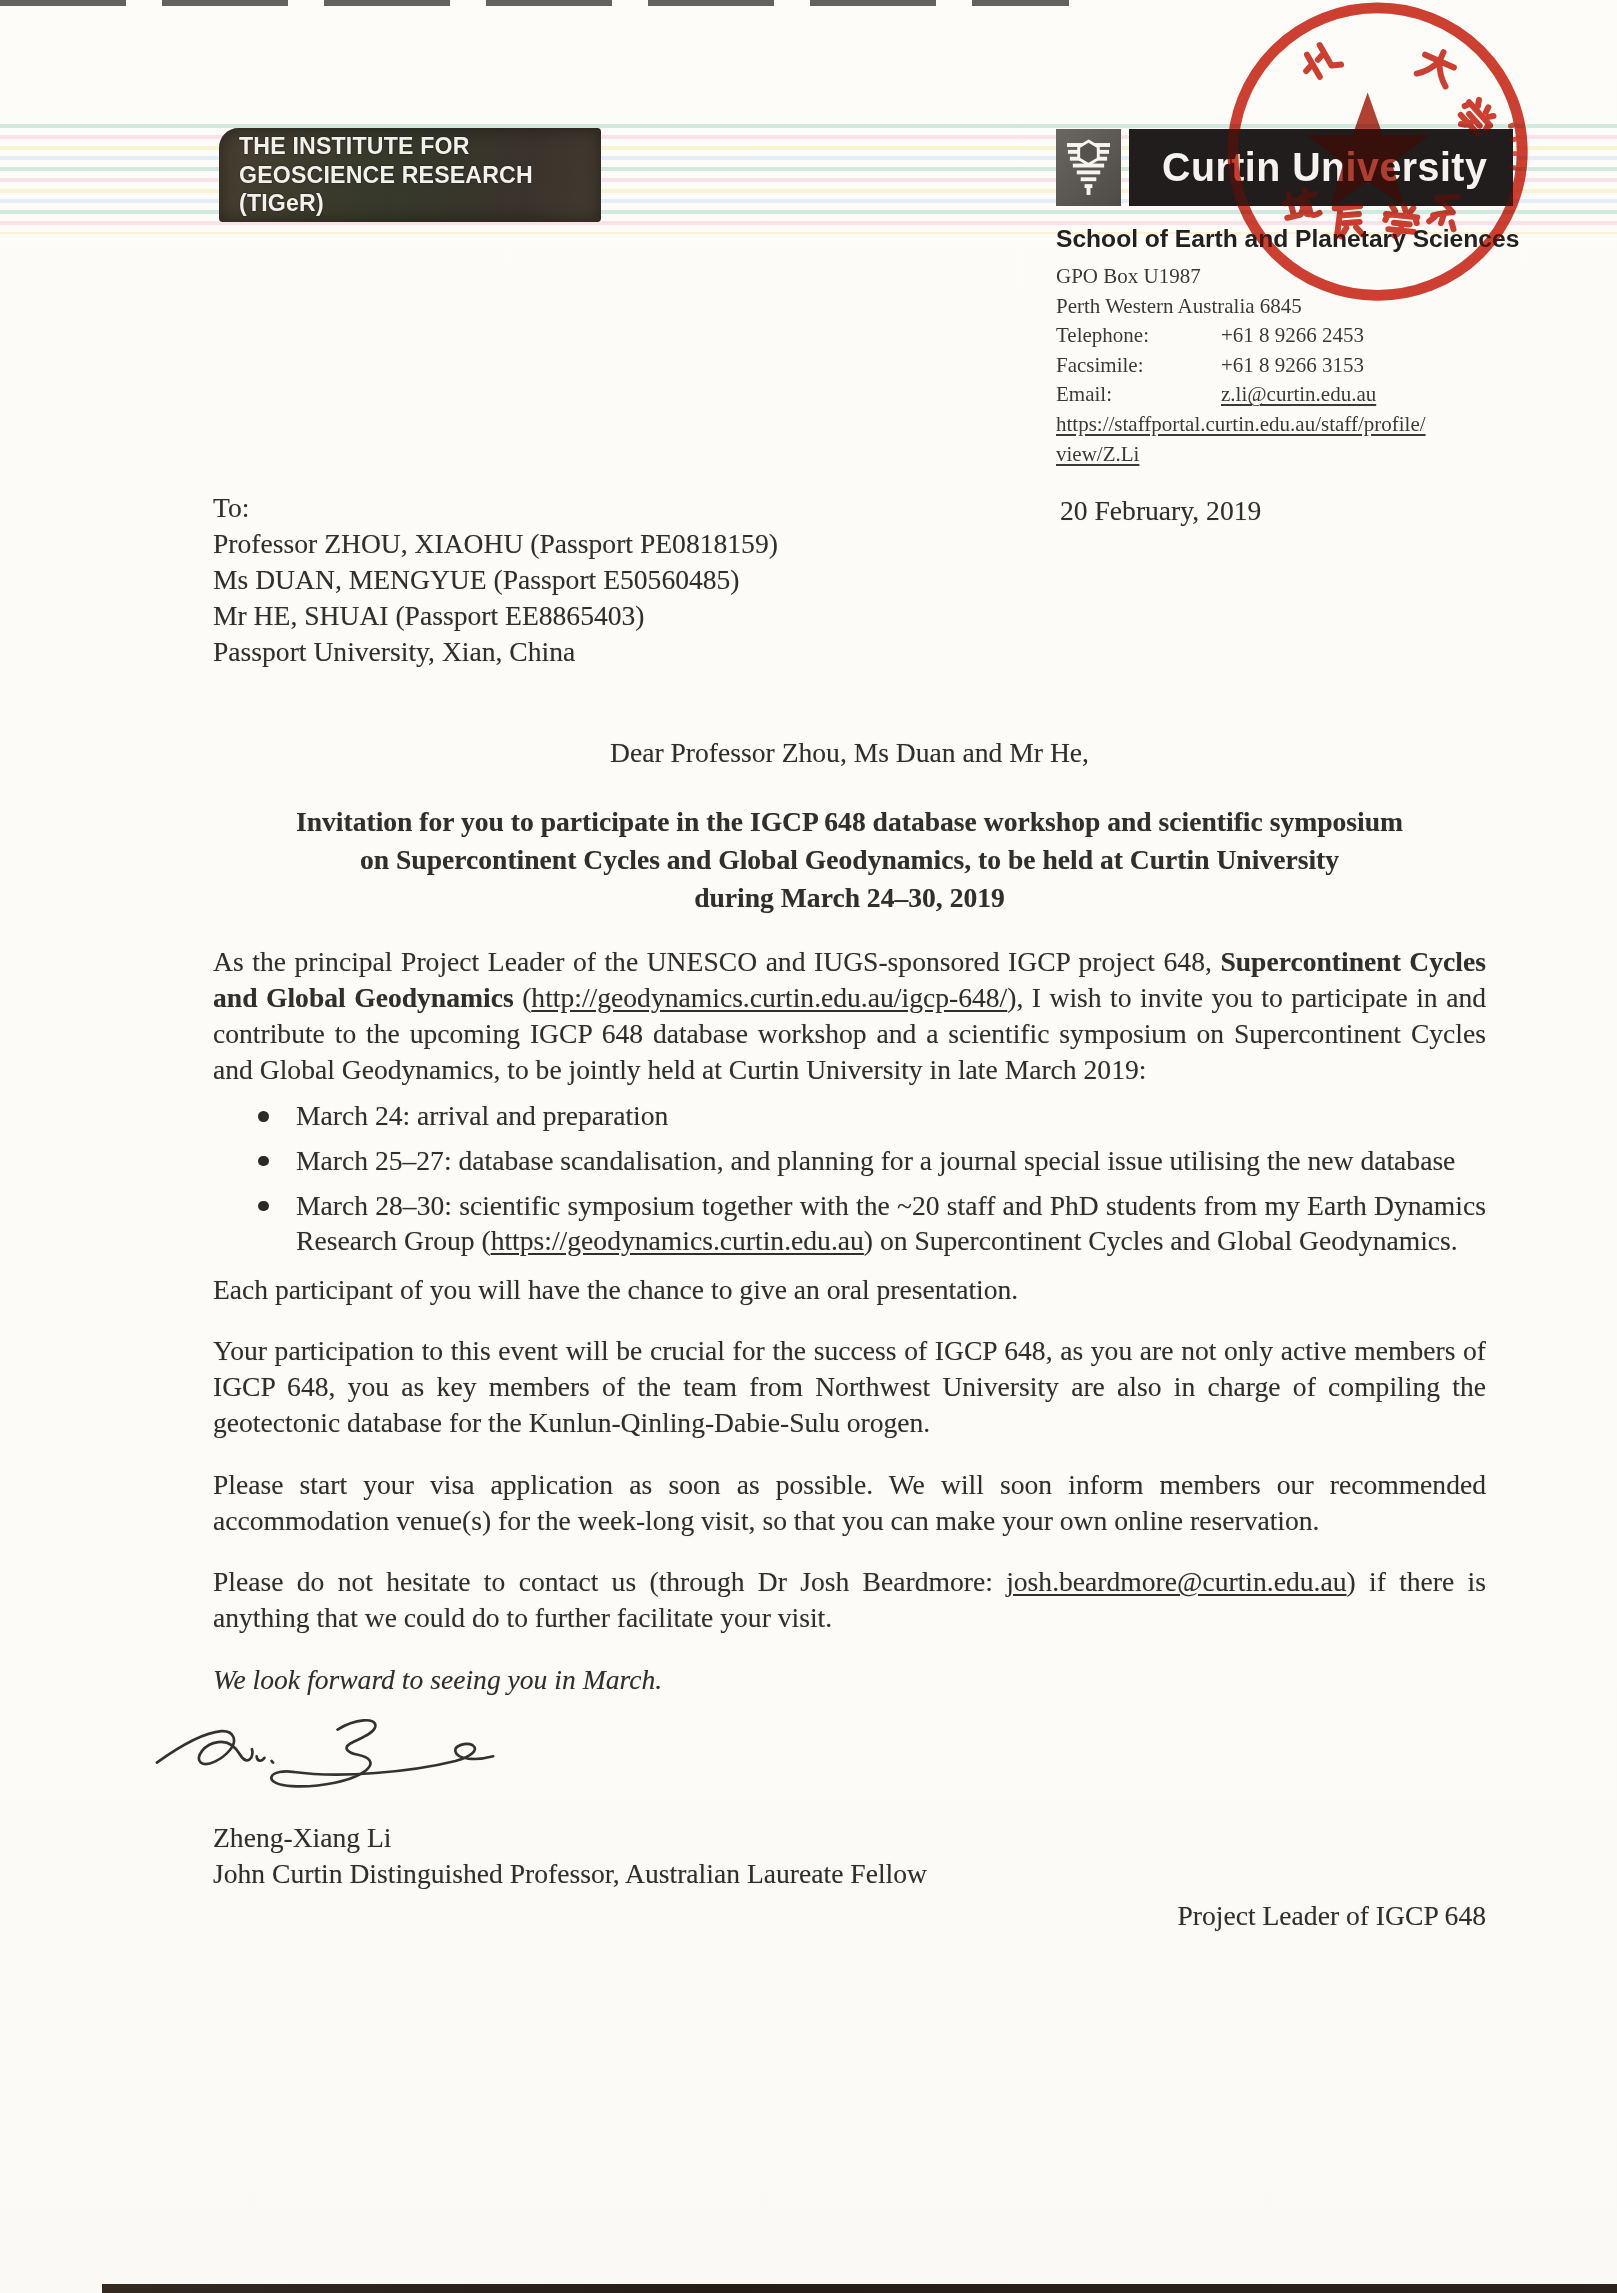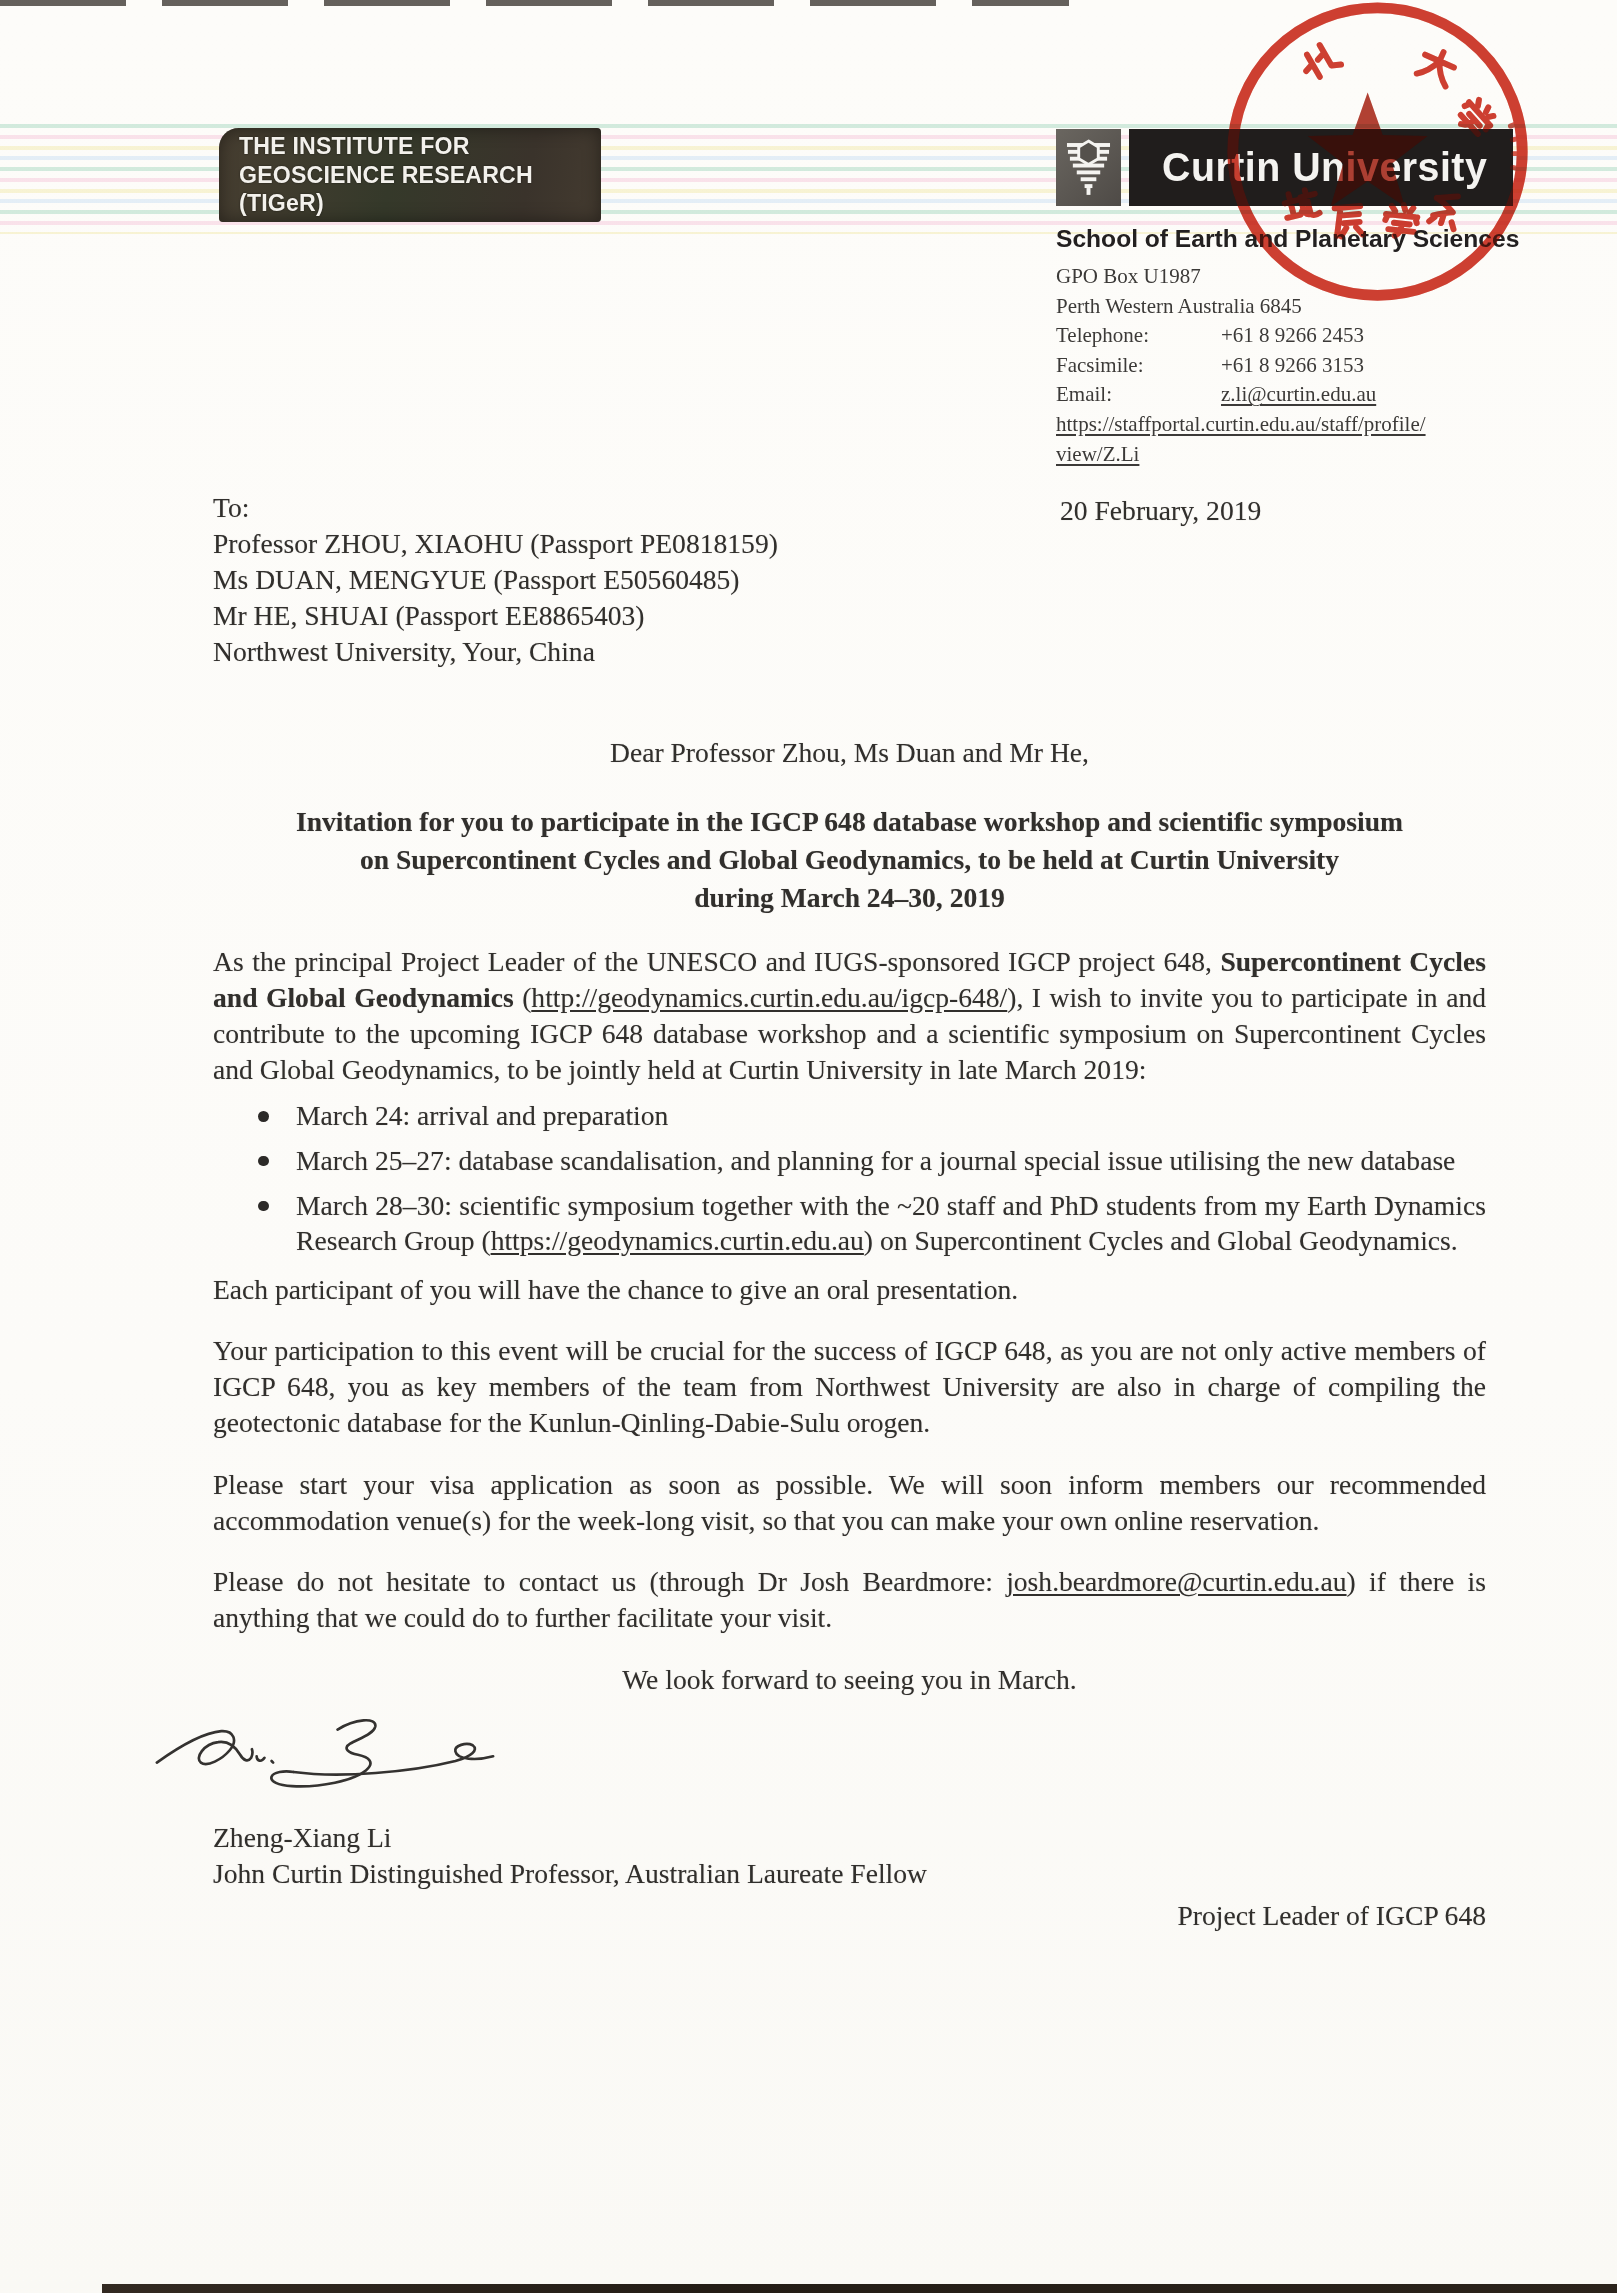--- a/index.html
+++ b/index.html
@@ -79,21 +79,21 @@
   .date{position:absolute; left:847px; top:3px;}
   .para{margin:0; text-align:justify;}
   .salutation{margin-top:65px; text-align:center;}
   .subject{margin-top:31.5px; font-weight:bold; text-align:center; line-height:38px;}
   .p-intro{margin-top:27.6px;}
   .letter ul{list-style:none; margin:9.9px 0 0 0; padding:0 0 0 83px;}
   .letter li{position:relative; margin-bottom:9.9px; line-height:35px; text-align:justify;}
   .letter li::before{content:""; position:absolute; left:-38px; top:12.8px; width:10.8px; height:10.8px; border-radius:50%; background:#2c2a28;}
   .p-oral{margin-top:13.8px; text-align:left;}
   .p-std{margin-top:25.6px;}
-  .p-close{margin-top:25.6px; text-align:center;}
+  .p-close{margin-top:25.6px; text-align:left;font-style:italic;}
   .valediction{margin-top:49px; text-align:left;}
   .signature{display:block; margin:7.9px 0 0 -83px; width:390px; height:110px;}
   .sig-name{margin-top:3.9px; text-align:left;}
   .sig-title1{text-align:left;}
   .sig-title2{margin-top:5.9px; text-align:right;}
   b{font-weight:bold;}
 </style>
 </head>
 <body>
 
@@ -196,21 +196,21 @@
     </svg>
 
   <div class="letter">
     <div class="date">20 February, 2019</div>
 
     <div>
       <div>To:</div>
       <div>Professor ZHOU, XIAOHU (Passport PE0818159)</div>
       <div>Ms DUAN, MENGYUE (Passport E50560485)</div>
       <div>Mr HE, SHUAI (Passport EE8865403)</div>
-      <div>Northwest University, Your, China</div>
+      <div>Passport University, Xian, China</div>
     </div>
 
     <p class="para salutation">Dear Professor Zhou, Ms Duan and Mr He,</p>
 
     <div class="subject">
       <div>Invitation for you to participate in the IGCP 648 database workshop and scientific symposium</div>
       <div>on Supercontinent Cycles and Global Geodynamics, to be held at Curtin University</div>
       <div>during March 24–30, 2019</div>
     </div>
 

